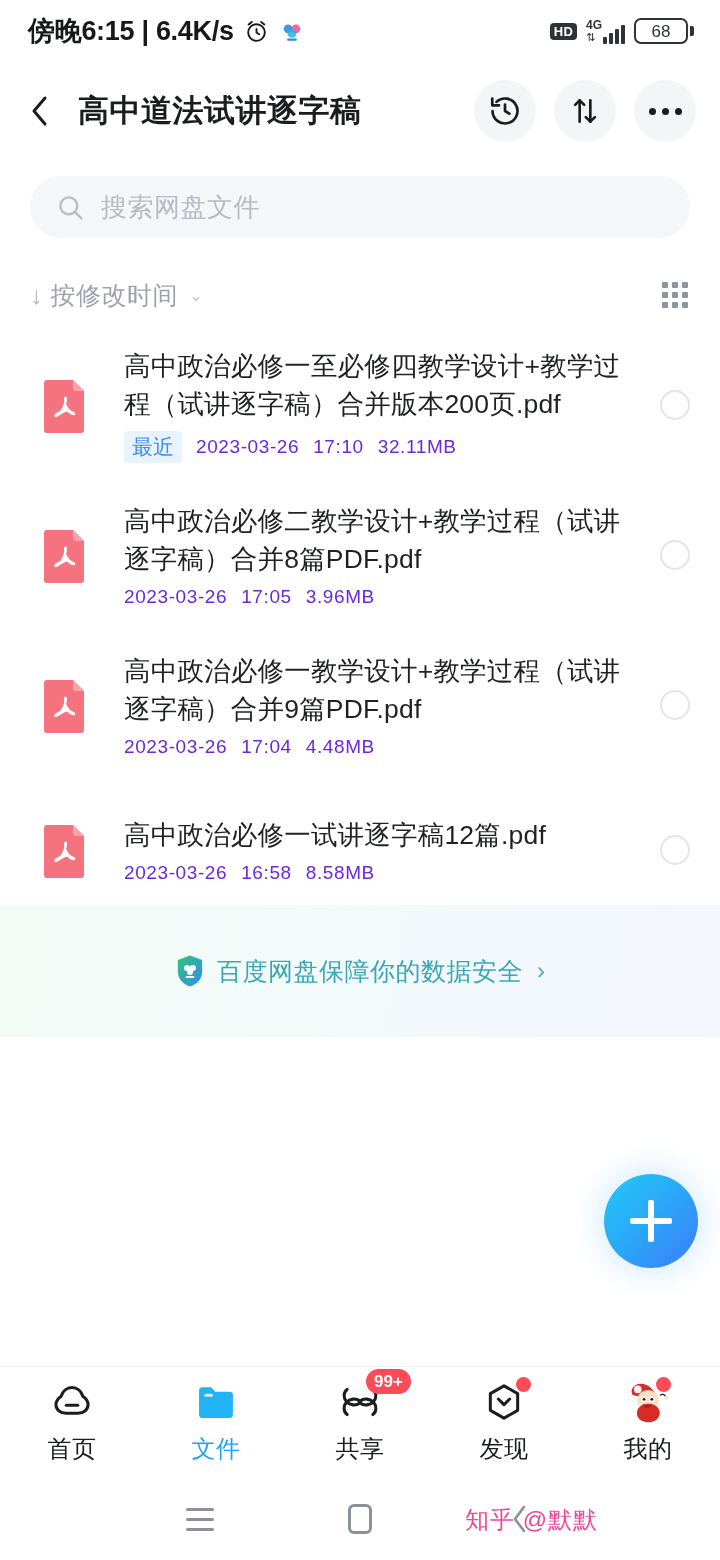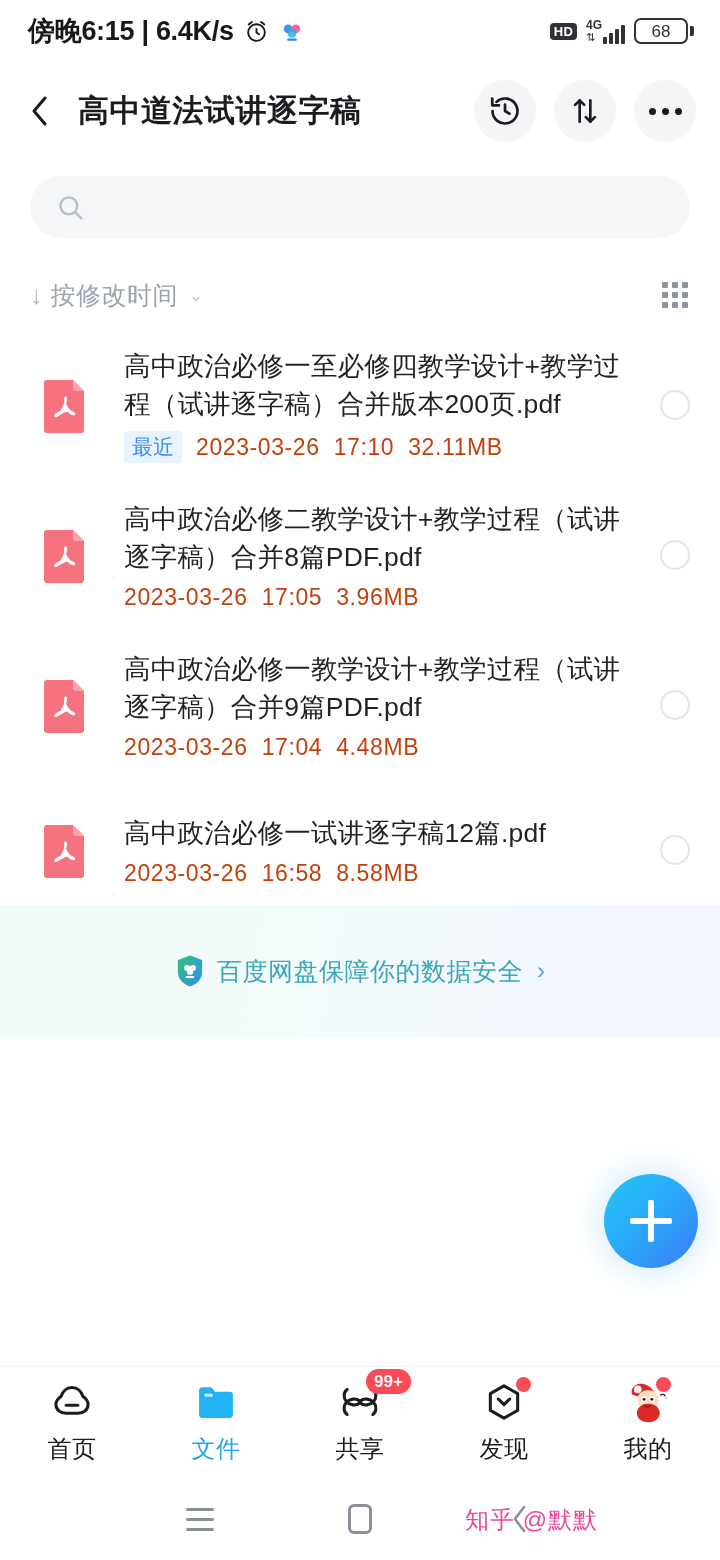--- a/index.html
+++ b/index.html
@@ -89,21 +89,21 @@
   .file-main { margin-left:36px; flex:1 1 auto; min-width:0; padding-right:20px; }
   .file-name {
     font-size:26.5px; color:#1f2124; line-height:38px; letter-spacing:0.2px;
     font-weight:400; word-break:break-all;
   }
   .file-meta { display:flex; align-items:center; gap:14px; margin-top:8px; }
   .badge-recent {
     background:#e8f3fe; color:#3a8ef0; font-size:21px; border-radius:4px;
     padding:3px 8px; line-height:1.2; font-weight:400;
   }
-  .meta-text { font-size:23px; color:#c2410c; letter-spacing:0.6px; }
+  .meta-text { font-size:19px; color:#6d28d9; letter-spacing:0.6px; }
   .sel-circle {
     width:30px; height:30px; border-radius:50%; border:2.5px solid #e3e5e9;
     flex:0 0 auto; margin-left:auto;
   }
 
   
   .secure-band {
     position:absolute; top:905px; left:0; width:720px; height:132px;
     background: linear-gradient(100deg, #f2fbf6 0%, #f3fbfa 35%, #f2f8fd 70%, #f4f7fd 100%);
     display:flex; align-items:center; justify-content:center; gap:12px;
@@ -236,20 +236,21 @@
           </span>
       </div>
     </div>
   </div>
 
   <div class="search">
     <svg width="29" height="29" viewBox="0 0 24 24" fill="none" stroke="#b9bdc5" stroke-width="2" stroke-linecap="round">
       <circle cx="10.6" cy="10.6" r="7"></circle>
         <path d="M15.8 15.8 21 21"></path>
     </svg>
+    <span class="search-ph">搜索网盘文件</span>
   </div>
 
   <div class="sortbar">
     <div class="sort-left">
       <span class="sort-arrow">↓</span>
       <span class="sort-label">按修改时间</span>
       <span class="sort-caret">⌄</span>
     </div>
     <div class="grid-toggle">
       <i></i>

